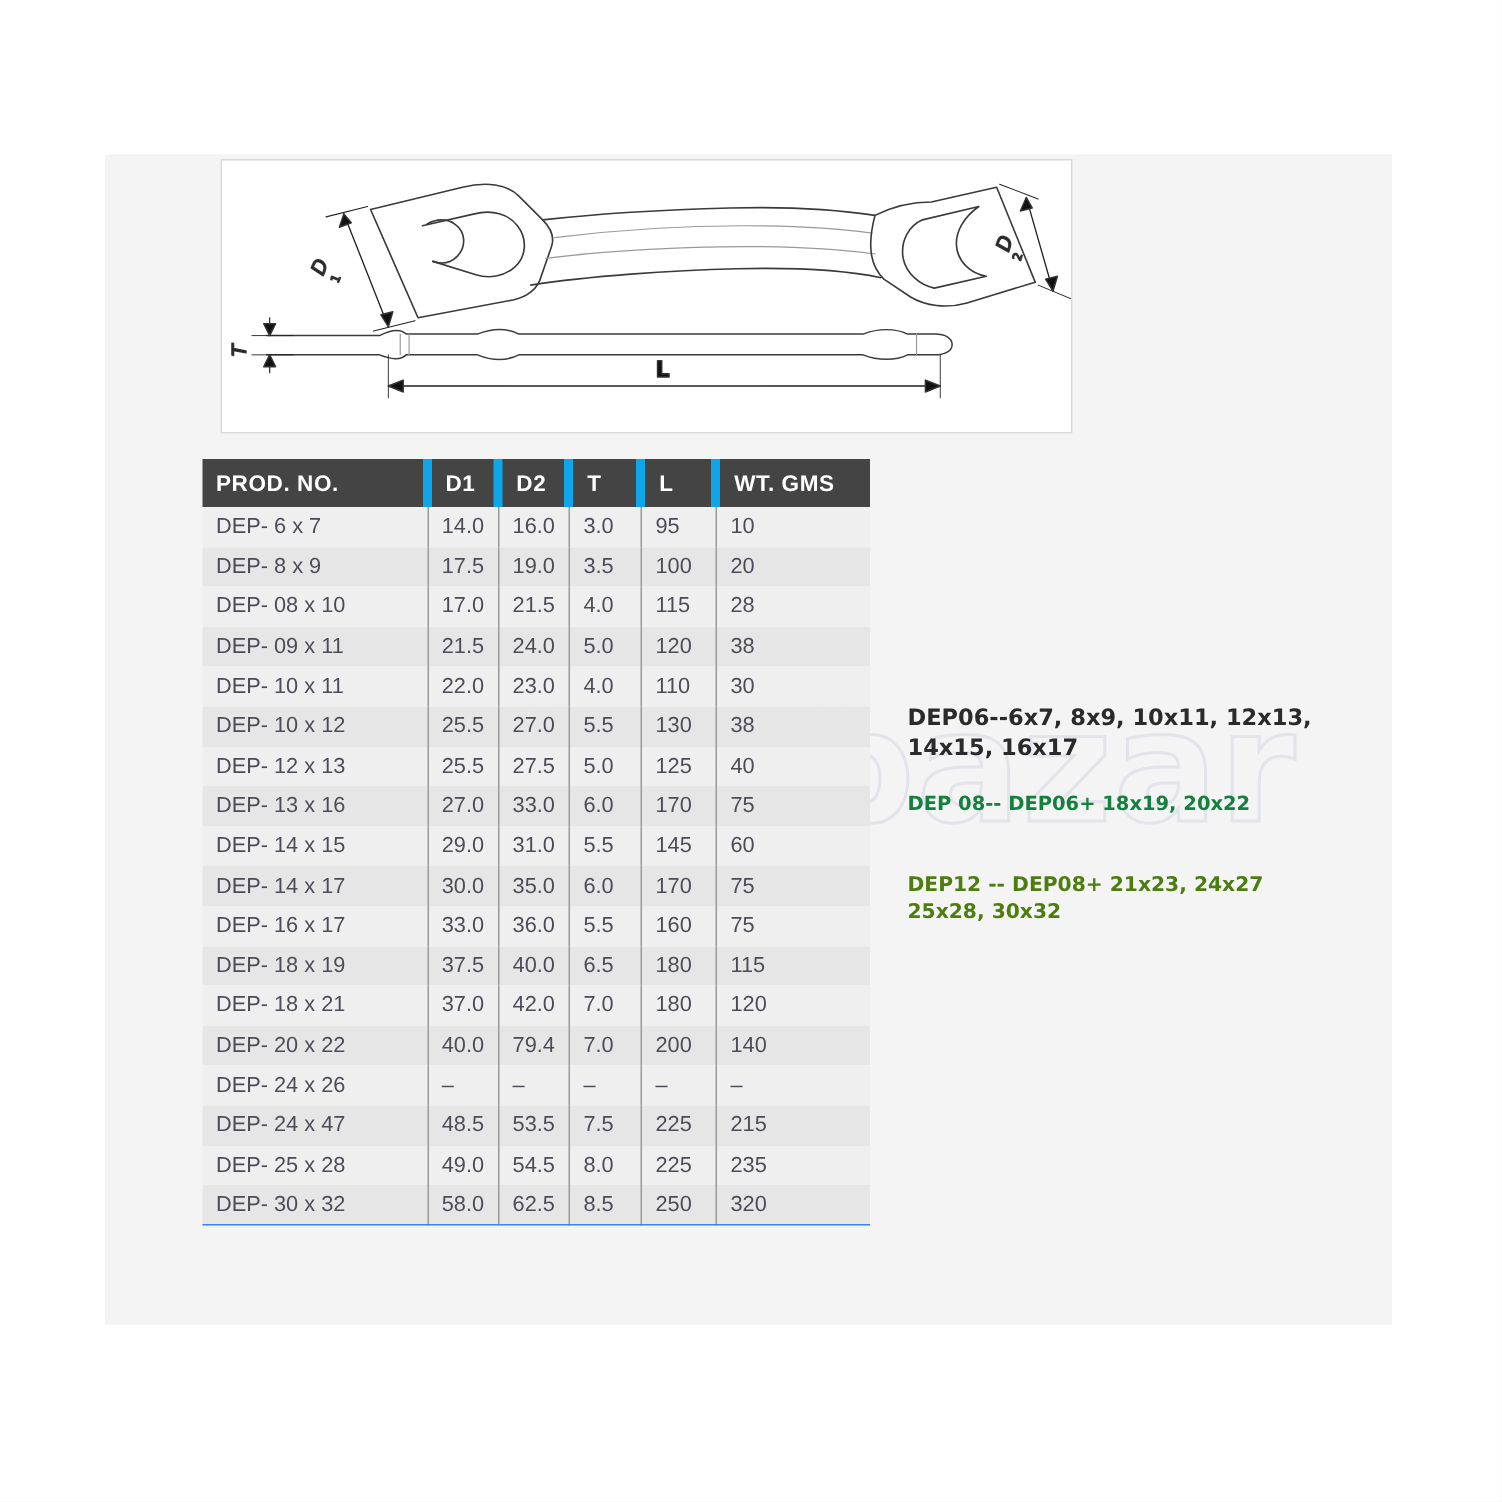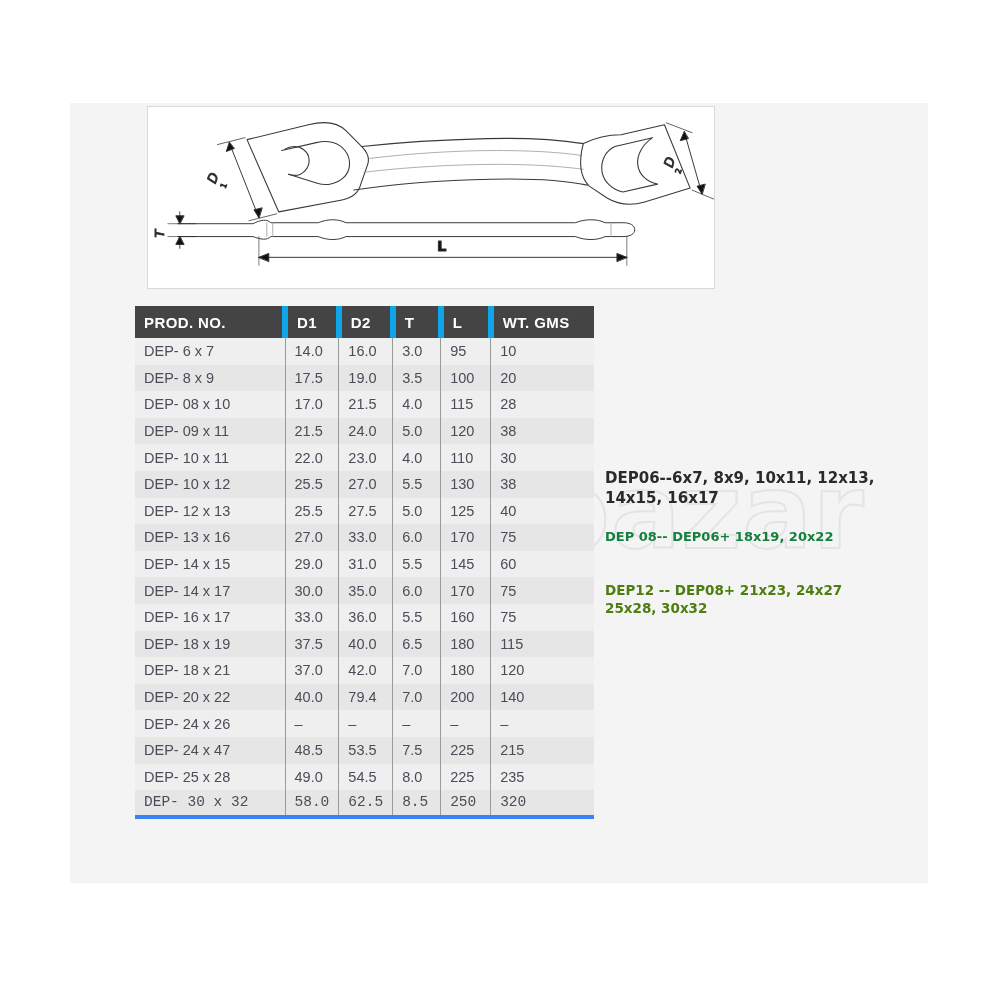--- a/index.html
+++ b/index.html
@@ -95,22 +95,21 @@
   }
   #spec-table tbody td {
     border-right: 1px solid #9a9a9a;
   }
   #spec-table tbody td:last-child {
     border-right: none;
   }
   #spec-table tbody tr:nth-child(odd)  { background: #efefef; }
   #spec-table tbody tr:nth-child(even) { background: #e6e6e6; }
   #spec-table tbody tr:last-child td {
-    border-bottom: 4px solid #3b82f6;
-    font-family: Liberation Mono, monospace;
+    border-bottom: 1px solid #3b82f6;
   }
 
   
   .col-prod { width: 150px; }
   .col-d1   { width: 37px; }
   .col-d2   { width: 36px; }
   .col-t    { width: 48px; }
   .col-l    { width: 50px; }
   .col-wt   { width: 103px; }
 

